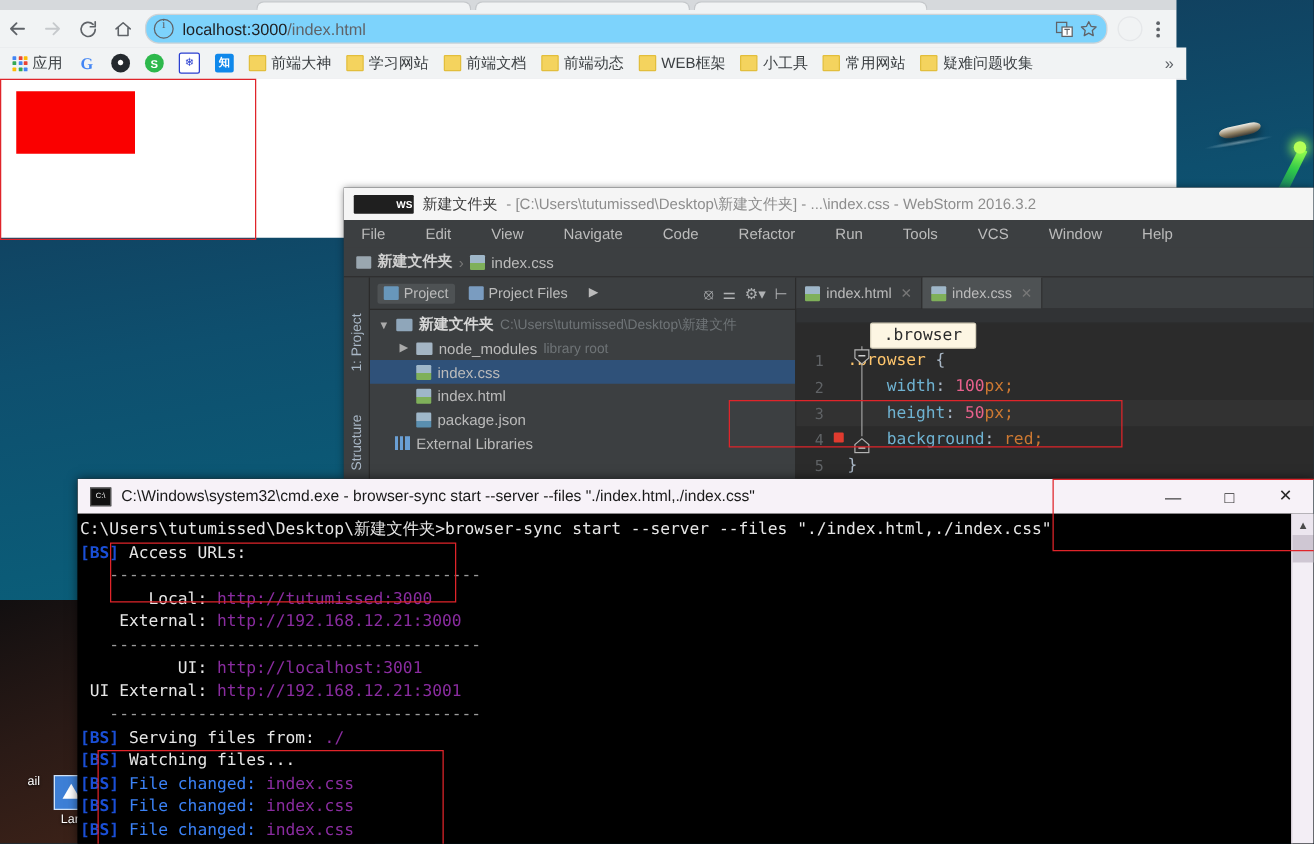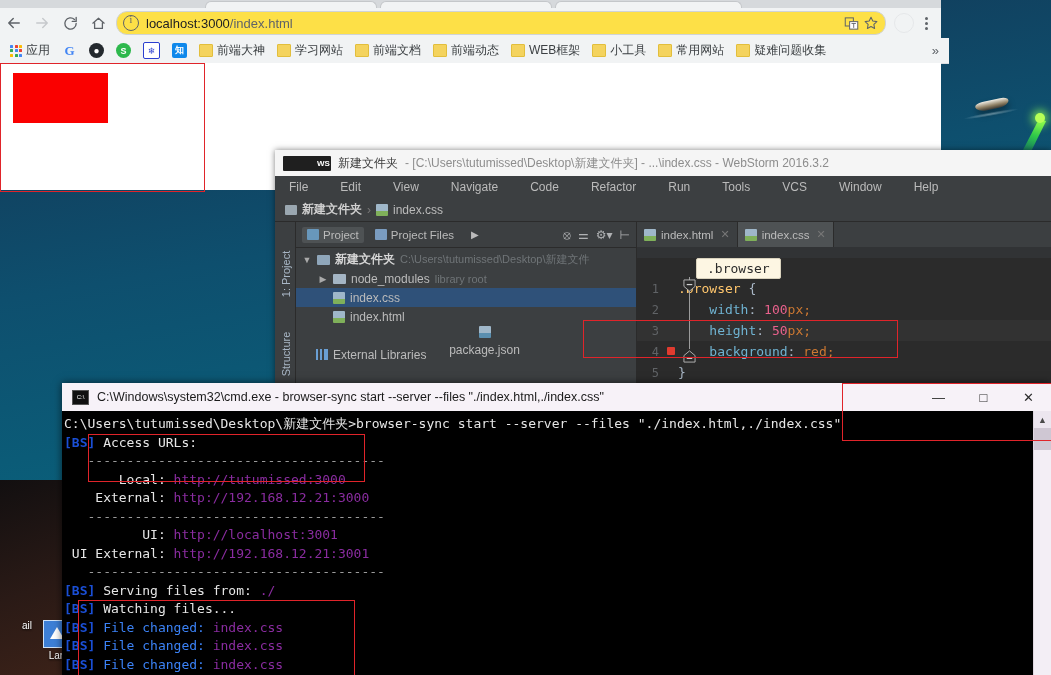--- a/index.html
+++ b/index.html
@@ -38,21 +38,21 @@
   
   #chrome{position:absolute;left:0;top:0;width:941px;height:190px;background:#fff;}
   #chrome-tabstrip{position:absolute;left:0;top:0;width:941px;height:8px;background:#d6d9dc;}
   .tab-sliver{position:absolute;top:1px;height:7px;background:#f1f3f4;
     border-top-left-radius:6px;border-top-right-radius:6px;border:1px solid #c4c7ca;border-bottom:none;}
   #chrome-toolbar{position:absolute;left:0;top:8px;width:941px;height:30px;background:#f1f3f4;
     border-bottom:1px solid #dadce0;display:flex;align-items:center;}
   .nav-btn{width:28px;height:28px;display:flex;align-items:center;justify-content:center;
     color:#5f6368;cursor:default;flex:0 0 auto;}
   .nav-btn.disabled{color:#c6c9cc;}
-  #omnibox{flex:1 1 auto;height:22px;margin:0 8px 0 4px;background:#fde047;border:1px solid #cfd3d6;
+  #omnibox{flex:1 1 auto;height:22px;margin:0 8px 0 4px;background:#7dd3fc;border:1px solid #cfd3d6;
     border-radius:11px;display:flex;align-items:center;padding:0 6px;}
   #omnibox .info-icon{width:14px;height:14px;border:1.3px solid #5f6368;border-radius:50%;
     margin-right:7px;position:relative;flex:0 0 auto;}
   #omnibox .info-icon:before{content:"i";position:absolute;left:0;right:0;top:-2px;text-align:center;
     font-size:10px;font-family:"Liberation Serif",serif;color:#5f6368;}
   #url-text{font-size:13px;color:#202124;white-space:nowrap;overflow:hidden;}
   #url-text .host{color:#202124;}
   #url-text .path{color:#5f6368;}
   .omni-right{display:flex;align-items:center;gap:2px;margin-left:auto;}
   .icon-sq{width:17px;height:17px;color:#5f6368;display:flex;align-items:center;justify-content:center;}
@@ -397,21 +397,21 @@
           <span class="tdim">library root</span>
         </div>
         <div class="tnode sel" style="padding-left:37px;">
           <span class="file-ico css"></span>
           <span>index.css</span>
         </div>
         <div class="tnode" style="padding-left:37px;">
           <span class="file-ico html"></span>
           <span>index.html</span>
         </div>
-        <div class="tnode" style="padding-left:37px;flex-direction:column;">
+        <div class="tnode" style="padding-left:37px;">
           <span class="file-ico json"></span>
           <span>package.json</span>
         </div>
         <div class="tnode" style="padding-left:20px;">
           <span class="lib-ico"></span>
           <span>External Libraries</span>
         </div>
       </div>
     </div>
 

